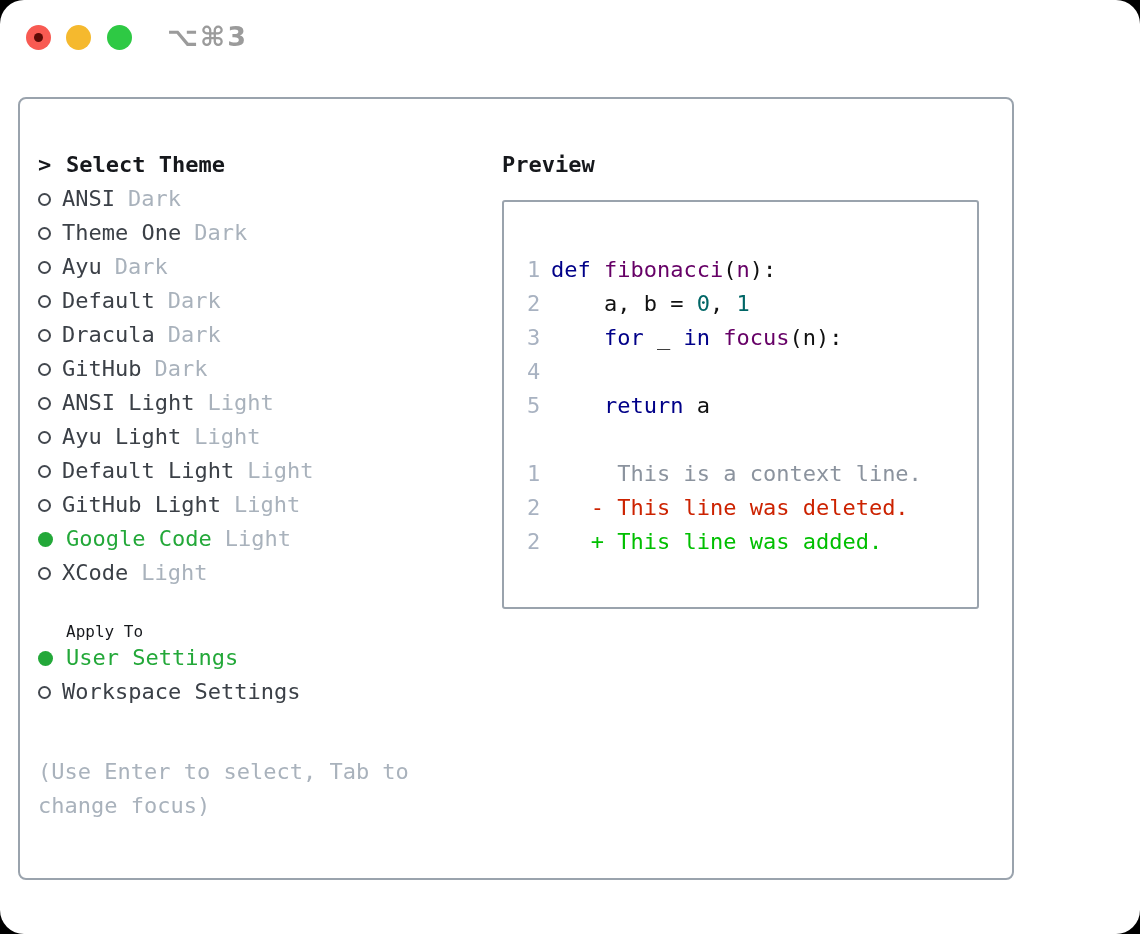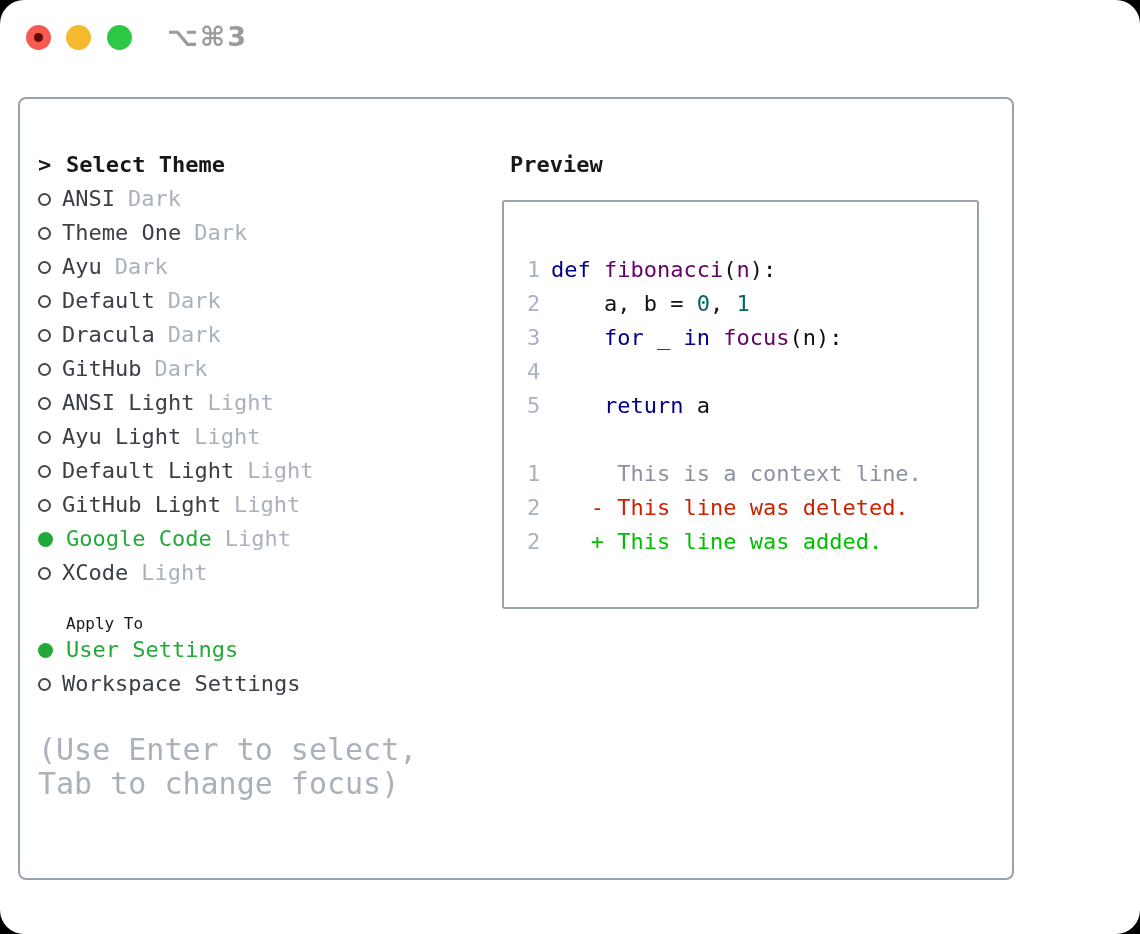--- a/index.html
+++ b/index.html
@@ -47,25 +47,25 @@
 
   .row { height:34px; line-height:34px; font-size:22px; display:flex; align-items:center; color:var(--text-dark); white-space:pre; }
   .prompt { width:28px; font-weight:bold; color:var(--text-strong); }
   .list-title { font-weight:bold; color:var(--text-strong);text-align:right; }
   .radio { flex:0 0 auto; width:13px; height:13px; border:2px solid #43484f; border-radius:50%; margin-right:11px; background:transparent; }
   .radio.filled { width:15px; height:15px; border:none; background:var(--accent-green); margin-right:13px; }
   .tname { color:var(--text-dark); }
   .tname.sel { color:var(--accent-green); }
   .variant { color:var(--text-muted); margin-left:13px; }
 
-  .apply-title { margin-top:24px; padding-left:28px; color:var(--text-strong); }
-  .hint { margin-top:32px; width:410px; font-size:30px; line-height:34px; color:var(--text-muted); white-space:normal; }
+  .apply-title { margin-top:32px; padding-left:28px; color:var(--text-strong); }
+  .hint { margin-top:46px; width:410px; font-size:22px; line-height:34px; color:var(--text-muted); white-space:normal; }
 
   
-  .preview-title { height:34px; line-height:34px; font-size:22px; font-weight:bold; color:var(--text-strong);margin-left:8px; }
+  .preview-title { height:34px; line-height:34px; font-size:22px; font-weight:bold; color:var(--text-strong); }
   .preview-box {
     margin-top:18px; width:477px; height:409px;
     border:2px solid var(--panel-border); border-radius:3px;
     padding-top:51px; overflow:hidden; background:#fff;
   }
   .pline { display:flex; height:34px; line-height:34px; font-size:22px; padding-left:23px; white-space:pre; }
   .pline .lnum { flex:0 0 24px; color:var(--lnum); }
   .pline .lcontent { white-space:pre; color:var(--code-plain); }
   .blank-line { height:34px; }
   .kw  { color:var(--code-keyword); }

